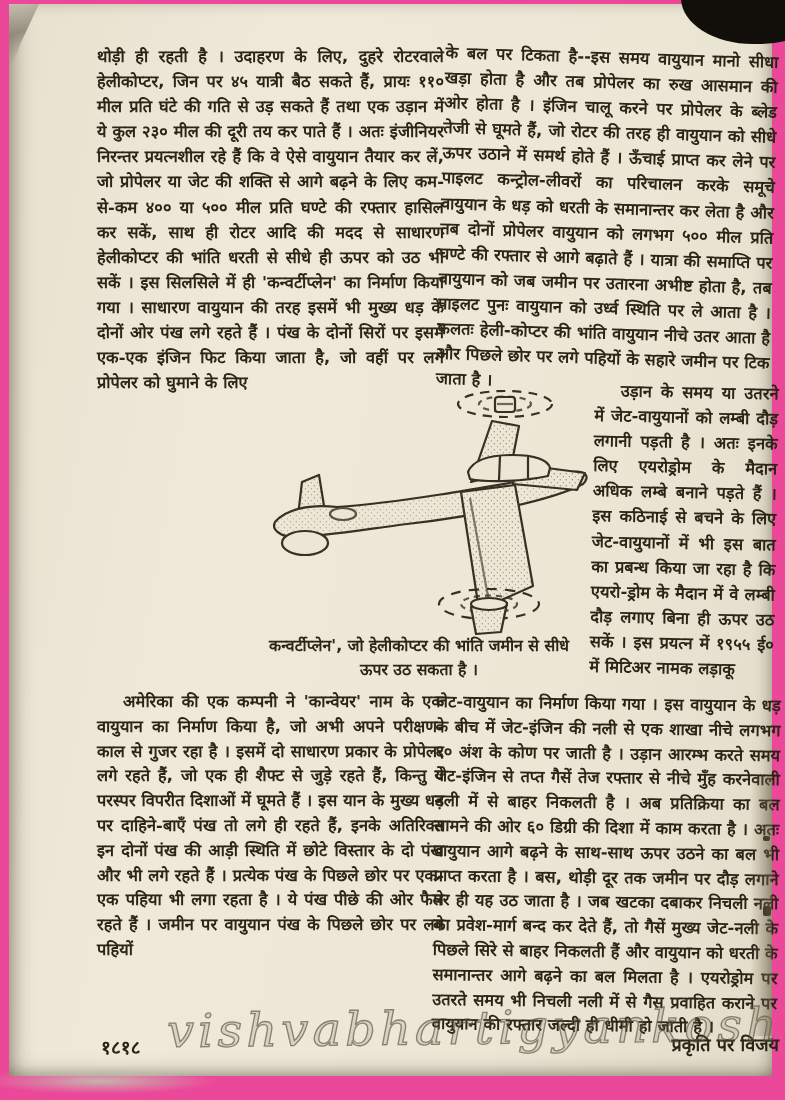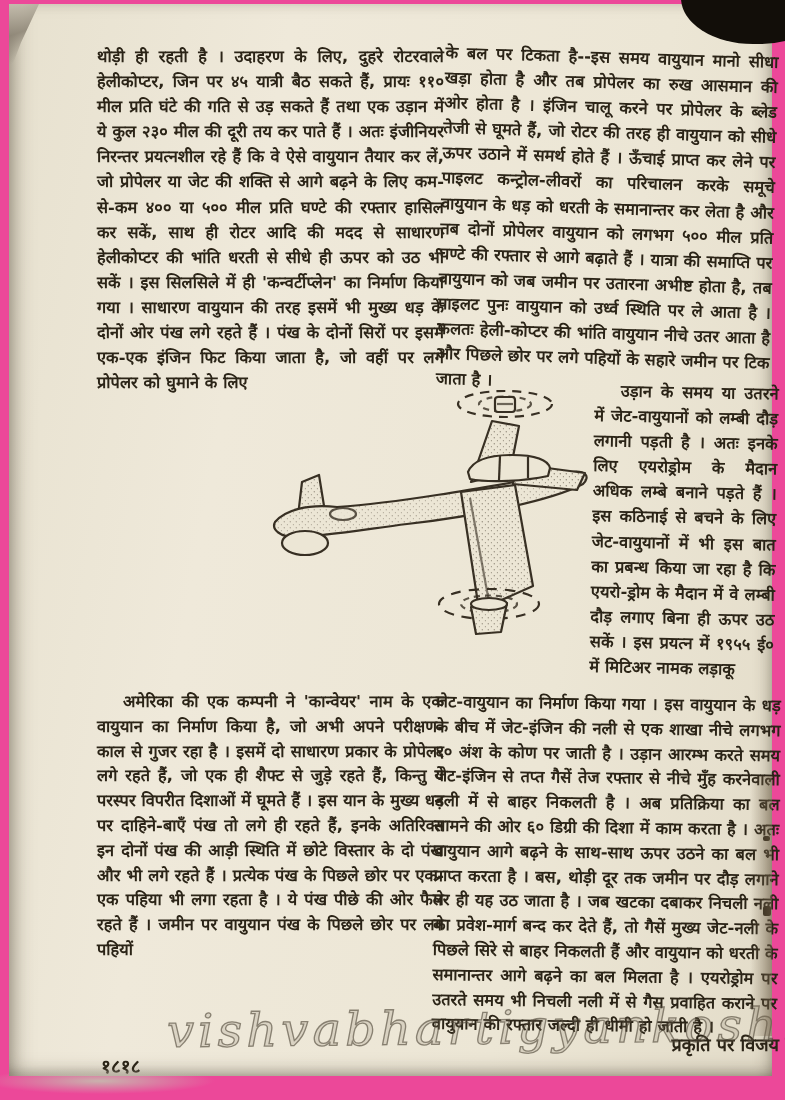--- a/index.html
+++ b/index.html
@@ -43,21 +43,21 @@
   .col-rb { left:427px; top:686px; width:345px; line-height:24.8px; transform:rotate(0.7deg); transform-origin:top left; }
 
   .caption { position:absolute; left:232px; top:630px; width:356px;
     color:#2b2417; font-size:15.8px; line-height:24px; text-align:center; font-weight:600; }
 
   
   .figure { position:absolute; left:256px; top:360px; width:338px; height:272px; }
 
   
   .page-number { position:absolute; left:92px; top:1030px; color:#2b2417;
-    font-size:19px; font-weight:700;margin-top:19px; }
+    font-size:19px; font-weight:700; }
   .running-title { position:absolute; left:555px; top:1028px; width:215px; text-align:right;
     color:#2b2417; font-size:18px; font-weight:700; }
   .watermark { position:absolute; left:158px; top:1000px; width:540px;
     font-family:"DejaVu Serif", serif; font-style:italic;
     font-size:46px; letter-spacing:4px; white-space:nowrap;
     color:rgba(125,116,98,.18);
     -webkit-text-stroke:1.3px rgba(80,72,58,.62);
     transform:rotate(-.6deg) scaleX(1.04); transform-origin:left center; }
 </style>
 </head>
@@ -136,20 +136,24 @@
             <ellipse cx="224" cy="240" rx="50" ry="15" stroke-dasharray="10 8"></ellipse>
             <ellipse cx="224" cy="240" rx="28" ry="8.5" stroke-dasharray="6 5" opacity=".8"></ellipse>
             <path d="M206,243 L242,239 L236,268 L211,270 Z" fill="#ece6d5"></path>
             <path d="M206,243 L242,239 L236,268 L211,270 Z" fill="url(#stip)" opacity=".5" stroke="none"></path>
             <ellipse cx="224" cy="240" rx="18" ry="6" fill="#ece6d5"></ellipse>
           </g>
         </g>
       </svg>
     </div>
 
+    <div class="caption">
+      <div>कन्वर्टीप्लेन', जो हेलीकोप्टर की भांति जमीन से सीधे</div>
+      <div>ऊपर उठ सकता है ।</div>
+    </div>
 
     <div class="txt col-lb">
       <p class="indent">अमेरिका की एक कम्पनी ने 'कान्वेयर' नाम के एक वायुयान का निर्माण किया है, जो अभी अपने परीक्षण-काल से गुजर रहा है । इसमें दो साधारण प्रकार के प्रोपेलर लगे रहते हैं, जो एक ही शैफ्ट से जुड़े रहते हैं, किन्तु ये परस्पर विपरीत दिशाओं में घूमते हैं । इस यान के मुख्य धड़ पर दाहिने-बाएँ पंख तो लगे ही रहते हैं, इनके अतिरिक्त इन दोनों पंख की आड़ी स्थिति में छोटे विस्तार के दो पंख और भी लगे रहते हैं । प्रत्येक पंख के पिछले छोर पर एक-एक पहिया भी लगा रहता है । ये पंख पीछे की ओर फैले रहते हैं । जमीन पर वायुयान पंख के पिछले छोर पर लगे पहियों</p>
     </div>
 
     <div class="txt col-rb">
       <p>जेट-वायुयान का निर्माण किया गया । इस वायुयान के धड़ के बीच में जेट-इंजिन की नली से एक शाखा नीचे लगभग ६० अंश के कोण पर जाती है । उड़ान आरम्भ करते समय जेट-इंजिन से तप्त गैसें तेज रफ्तार से नीचे मुँह करनेवाली नली में से बाहर निकलती है । अब प्रतिक्रिया का बल सामने की ओर ६० डिग्री की दिशा में काम करता है । अतः वायुयान आगे बढ़ने के साथ-साथ ऊपर उठने का बल भी प्राप्त करता है । बस, थोड़ी दूर तक जमीन पर दौड़ लगाने पर ही यह उठ जाता है । जब खटका दबाकर निचली नली का प्रवेश-मार्ग बन्द कर देते हैं, तो गैसें मुख्य जेट-नली के पिछले सिरे से बाहर निकलती हैं और वायुयान को धरती के समानान्तर आगे बढ़ने का बल मिलता है । एयरोड्रोम पर उतरते समय भी निचली नली में से गैस प्रवाहित कराने पर वायुयान की रफ्तार जल्दी ही धीमी हो जाती है ।</p>
     </div>
 
     <div class="page-number">१८१८</div>

